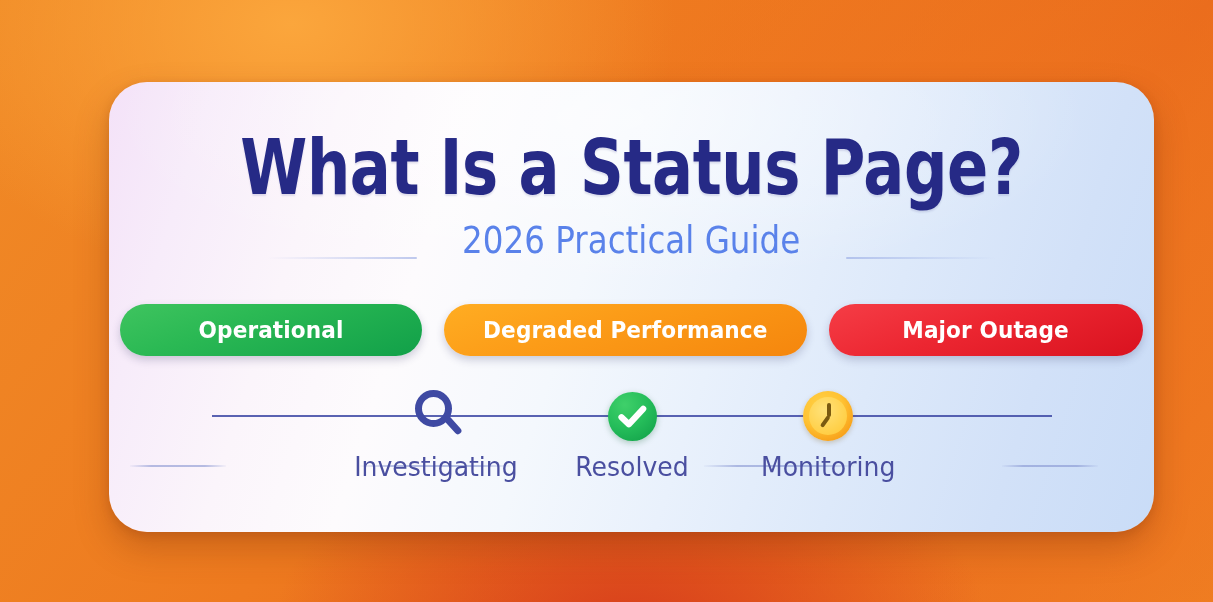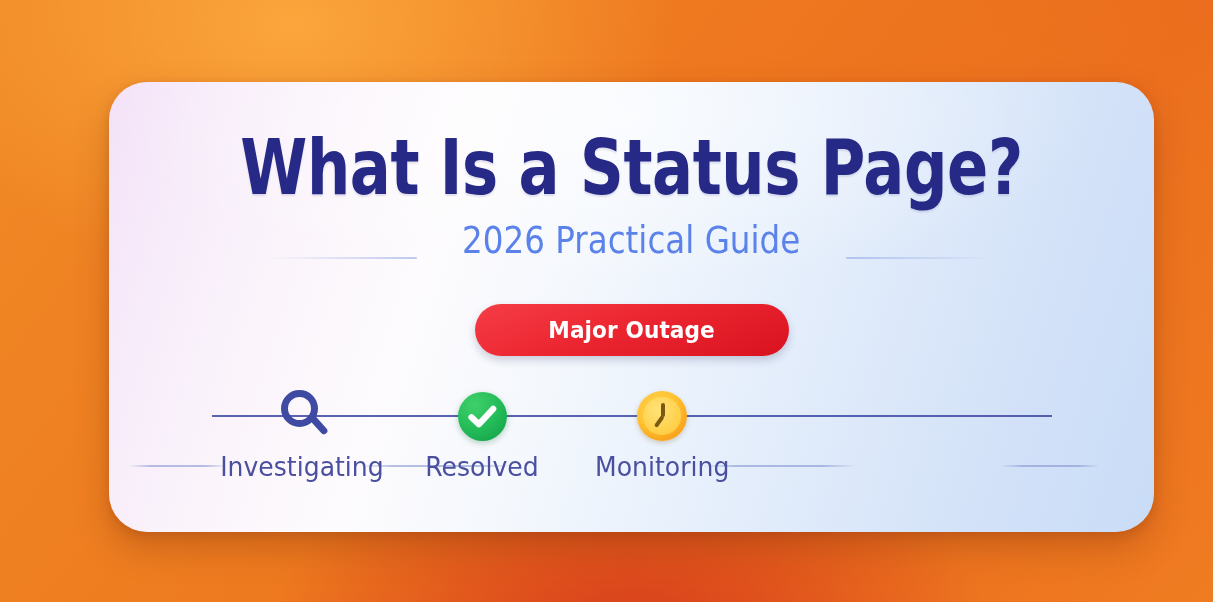--- a/index.html
+++ b/index.html
@@ -171,22 +171,23 @@
     width: 100%;
     height: 2px;
     background: #3d48a5;
     opacity: 0.85;
   }
 
   .tl-steps {
     position: absolute;
     inset: 0;
     display: flex;
-    justify-content: flex-start;
+    justify-content: center;
     align-items: flex-start;
+    gap: 16px;
   }
   .tl-step {
     position: relative;
     width: 180px;
     display: flex;
     flex-direction: column;
     align-items: center;
   }
   .tl-icon-wrap {
     position: relative;
@@ -310,20 +311,26 @@
 
       <div class="title">What Is a Status Page?</div>
 
       <div class="subtitle-row">
         <div class="sub-rule left"></div>
         <div class="subtitle">2026 Practical Guide</div>
         <div class="sub-rule right"></div>
       </div>
 
       <div class="pill-row">
+        <div class="pill operational">
+          <span>Operational</span>
+        </div>
+        <div class="pill degraded">
+          <span>Degraded Performance</span>
+        </div>
         <div class="pill outage">
           <span>Major Outage</span>
         </div>
       </div>
 
       <div class="timeline">
 
         <div class="tl-rule"></div>
 
         <div class="tl-subline c"></div>

